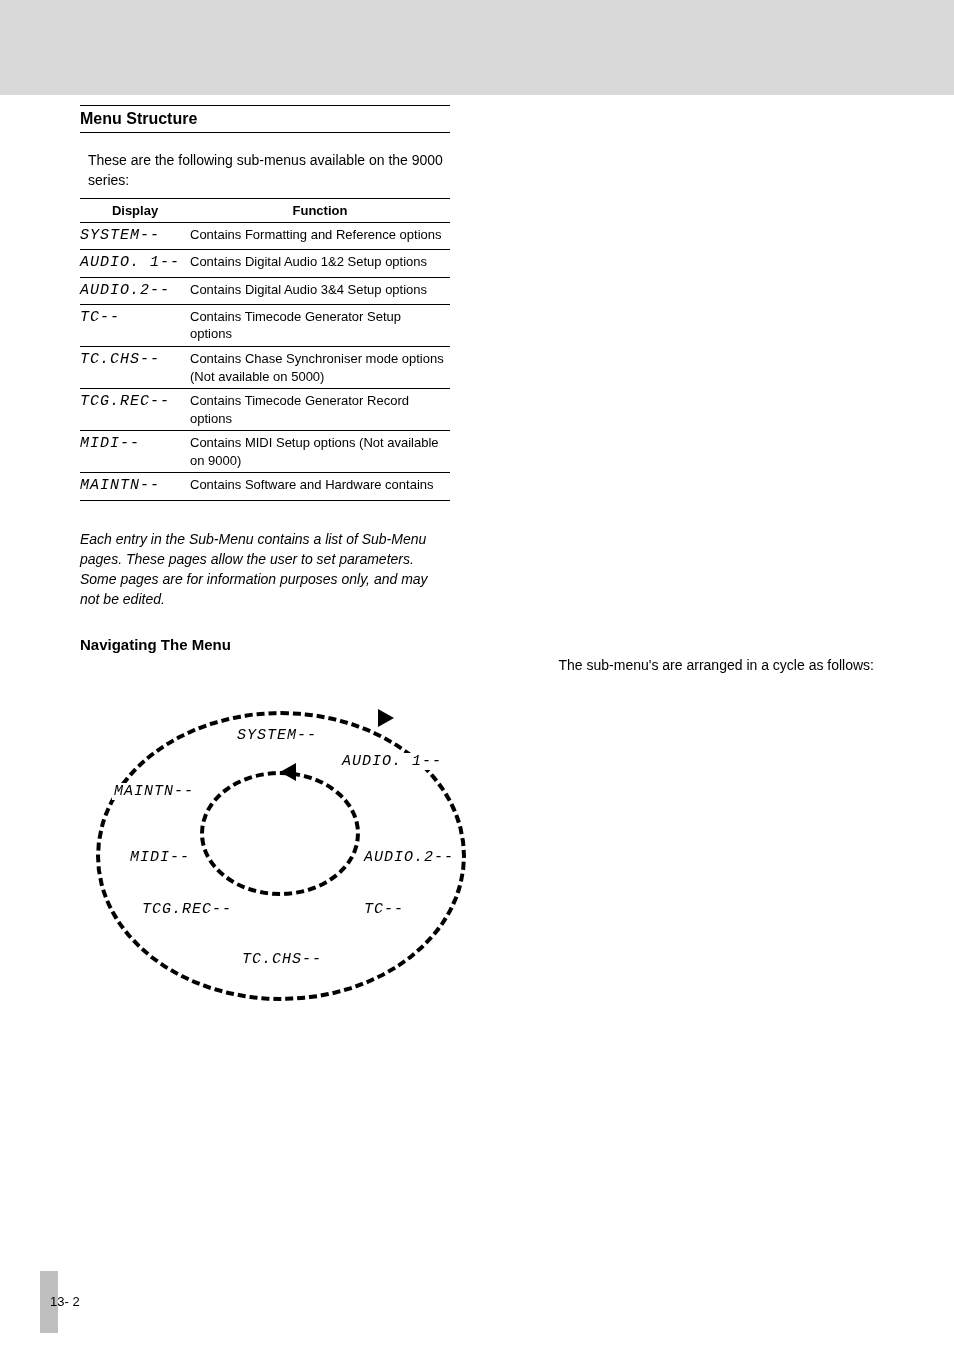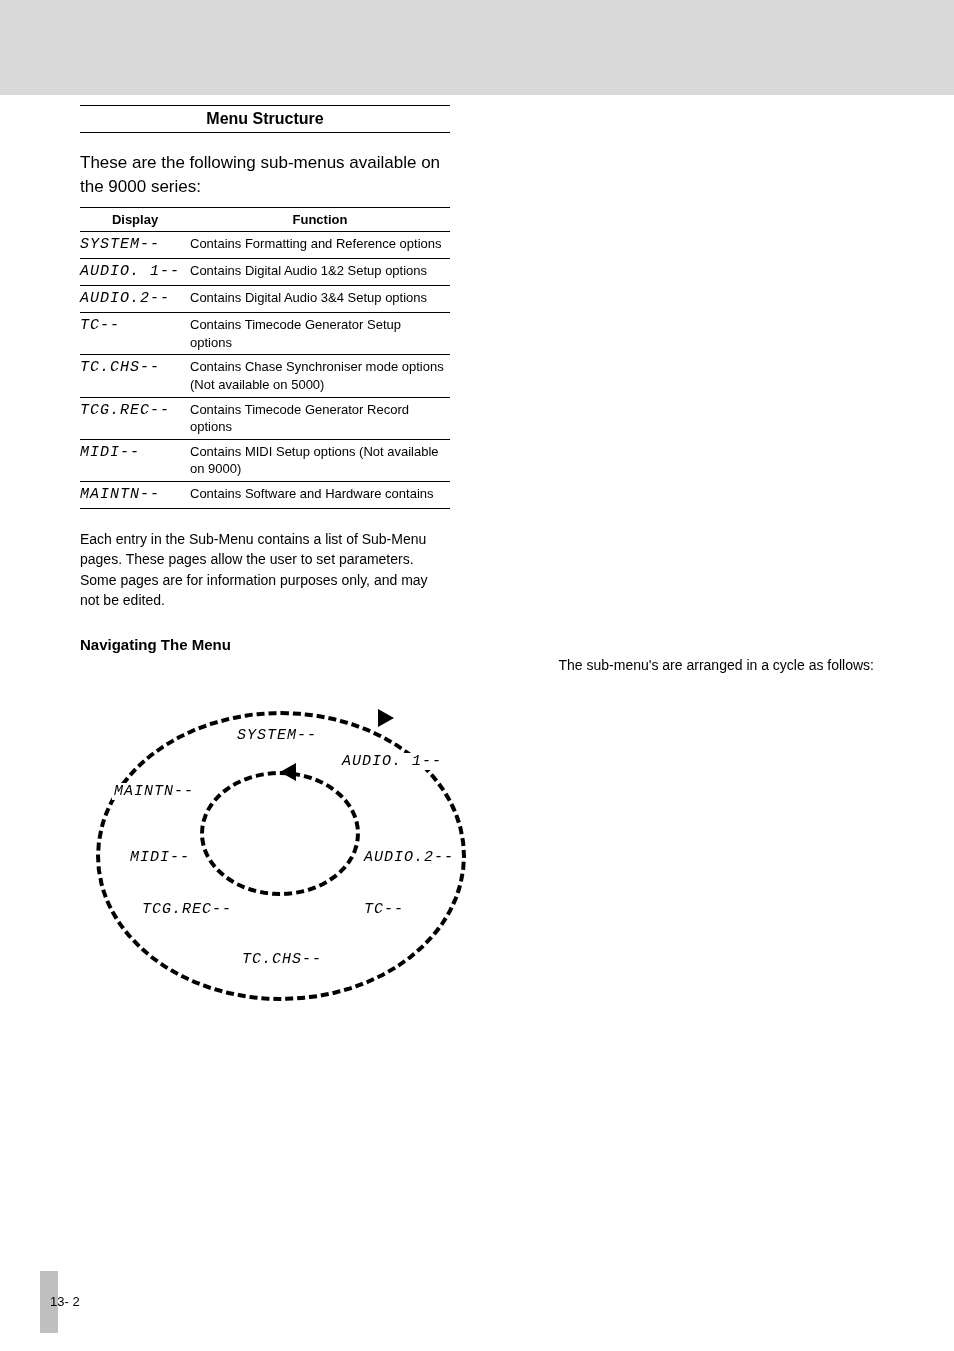--- a/index.html
+++ b/index.html
@@ -20,25 +20,24 @@
     padding: 0 80px;
   }
   .section-title {
     font-size: 16px;
     font-weight: bold;
     border-top: 1.5px solid #000;
     border-bottom: 1.5px solid #000;
     padding: 4px 0 4px 0;
     margin-top: 10px;
     width: 370px;
-    text-align: center;
   }
   .intro {
-    font-size: 17px;
-    margin: 18px 0 8px;
+    font-size: 14px;
+    margin: 18px 8px 8px;
     line-height: 1.4;
     width: 370px;
   }
   table.menu-table {
     border-collapse: collapse;
     width: 370px;
     font-size: 13px;
   }
   table.menu-table th {
     border-top: 1.5px solid #000;
@@ -57,22 +56,23 @@
     font-family: "Courier New", monospace;
     letter-spacing: 1px;
     white-space: nowrap;
     width: 110px;
     font-size: 15px;
     font-style: italic;
   }
   .after-table {
     font-size: 14px;
     line-height: 1.45;
-    margin-top: 20px;
-    width: 370px;
+    margin-top: 28px;
+    width: 370px;
+    font-style: italic;
   }
   .section-subtitle {
     font-size: 15px;
     font-weight: bold;
     margin-top: 26px;
     margin-bottom: 2px;
   }
   .cycle-note {
     font-size: 14px;
     margin-top: 4px;

